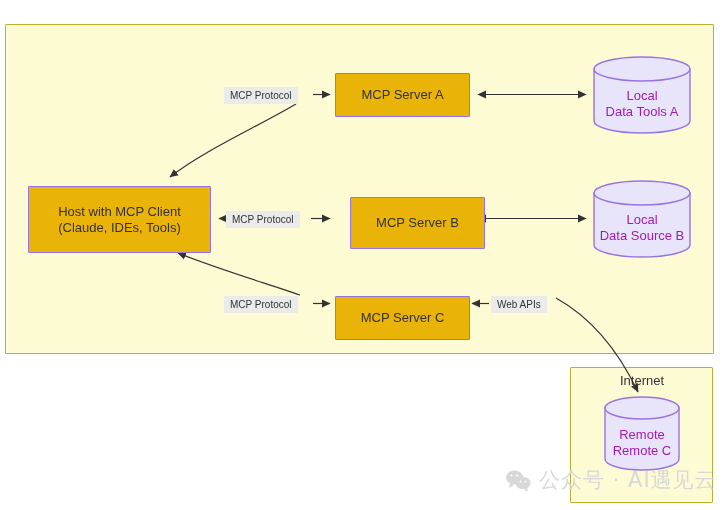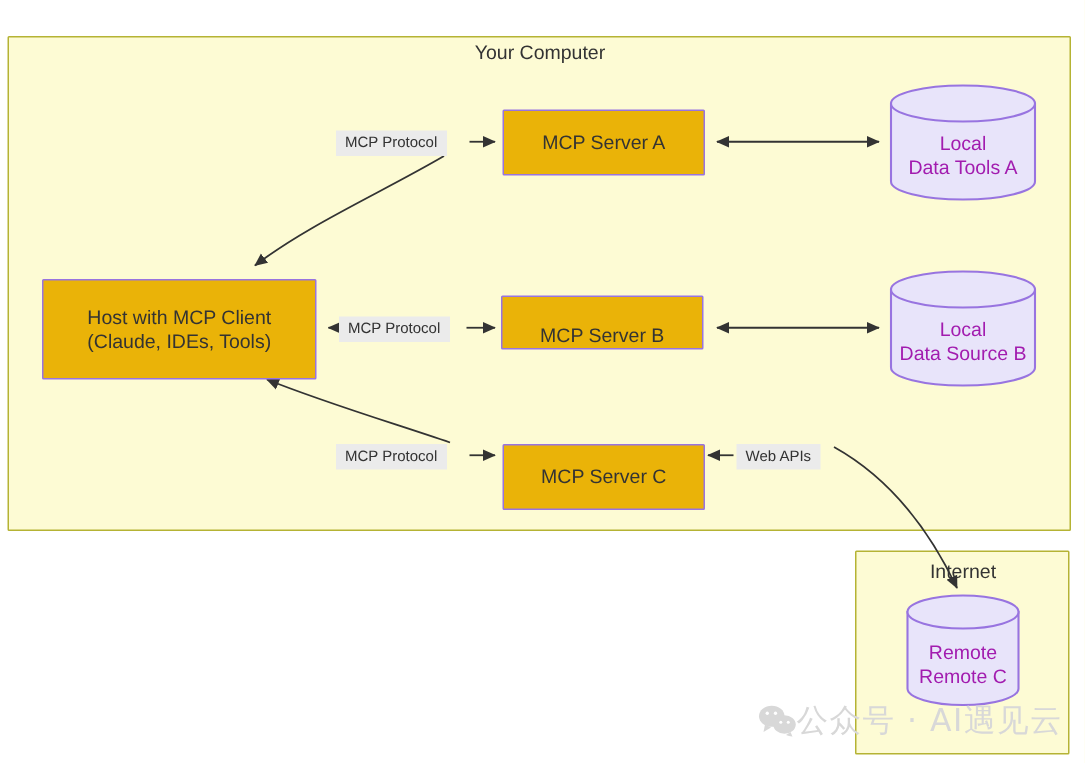--- a/index.html
+++ b/index.html
@@ -79,40 +79,40 @@
     text-align: center;
     font-size: 13px;
     line-height: 16px;
     color: #a21caf;
     pointer-events: none;
   }
   .watermark {
     position: absolute;
     display: flex;
     align-items: center;
+    gap: 8px;
     font-size: 21px;
     color: #d8d8d8;
     letter-spacing: 1px;
     white-space: nowrap;
     font-family: "DejaVu Sans", sans-serif;
   }
   .wm-icon {
     display: inline-block;
     width: 26px;
     height: 22px;
     position: relative;
   }
 </style>
 </head>
 <body>
 
 <div id="diagram-root">
 
   <div class="group-box" style="left:5px; top:24px; width:709px; height:330px;"></div>
-  <div class="group-title" style="left:260px; top:27px; width:200px;">Your Computer</div>
 
   <div class="group-box" style="left:570px; top:367px; width:143px; height:136px;"></div>
   <div class="group-title" style="left:592px; top:373px; width:100px;">Internet</div>
 
   <svg class="layer" viewBox="0 0 723 510">
     <defs>
       <marker id="arrow-end" markerWidth="9" markerHeight="9" refX="8" refY="4.5" orient="auto" markerUnits="userSpaceOnUse">
         <path d="M0,0.6 L8.6,4.5 L0,8.4 z" fill="#333333"></path>
       </marker>
       <marker id="arrow-start" markerWidth="9" markerHeight="9" refX="0.6" refY="4.5" orient="auto" markerUnits="userSpaceOnUse">
@@ -153,21 +153,21 @@
 
   <div class="node rect-node" style="left:28px; top:186px; width:183px; height:67px;">
     <span>Host with MCP Client</span>
     <span>(Claude, IDEs, Tools)</span>
   </div>
 
   <div class="node rect-node" style="left:335px; top:73px; width:135px; height:44px;">
     <span>MCP Server A</span>
   </div>
 
-  <div class="node rect-node" style="left:334px; top:197px; width:135px; height:36px;justify-content:flex-end;">
+  <div class="node rect-node" style="left:350px; top:197px; width:135px; height:52px;">
     <span>MCP Server B</span>
   </div>
 
   <div class="node rect-node" style="left:335px; top:296px; width:135px; height:44px;">
     <span>MCP Server C</span>
   </div>
 
   <div class="cyl" style="left:592px; top:56px; width:100px; height:78px;">
     <svg width="100" height="78" viewBox="0 0 100 78">
       <path d="M2,13 L2,65 A48,12 0 0 0 98,65 L98,13 Z" fill="#e8e4fa" stroke="#9874e0" stroke-width="1.4"></path>

